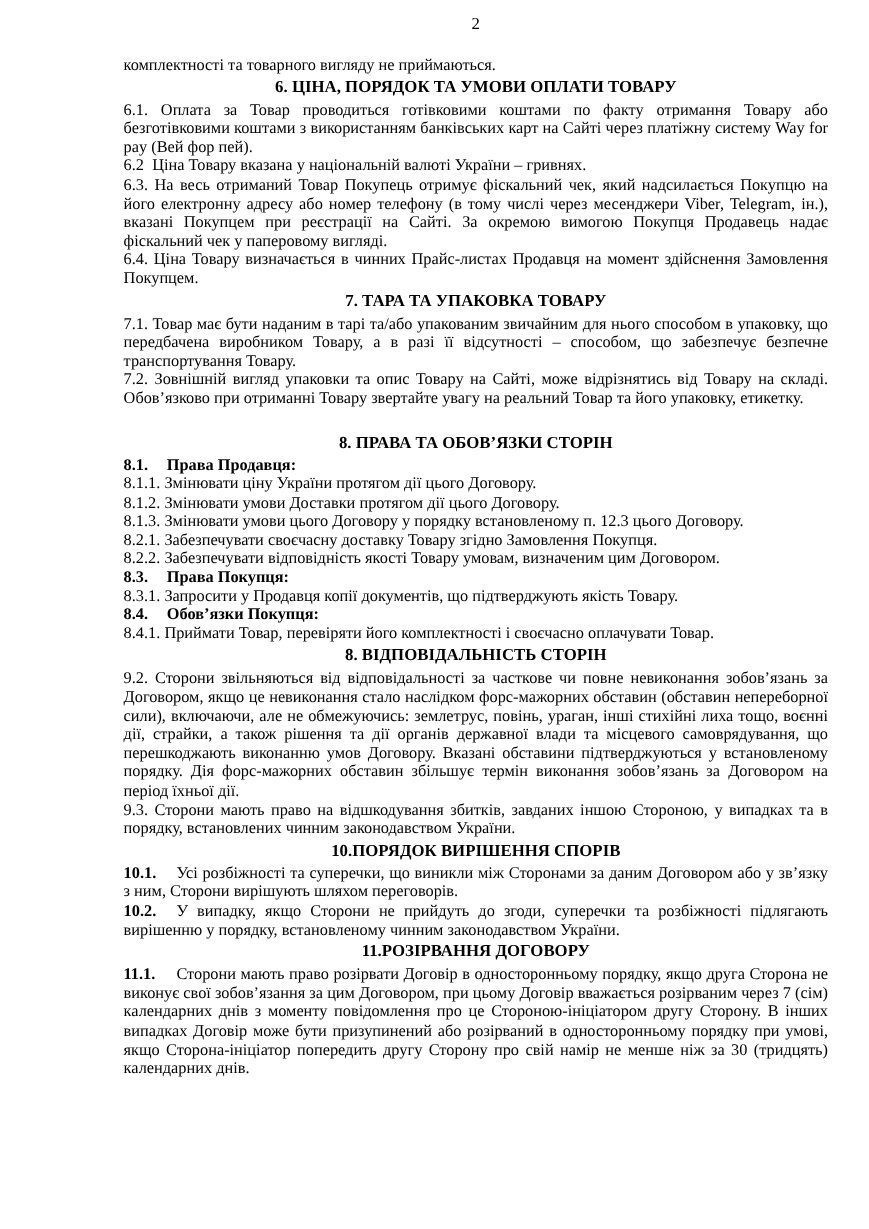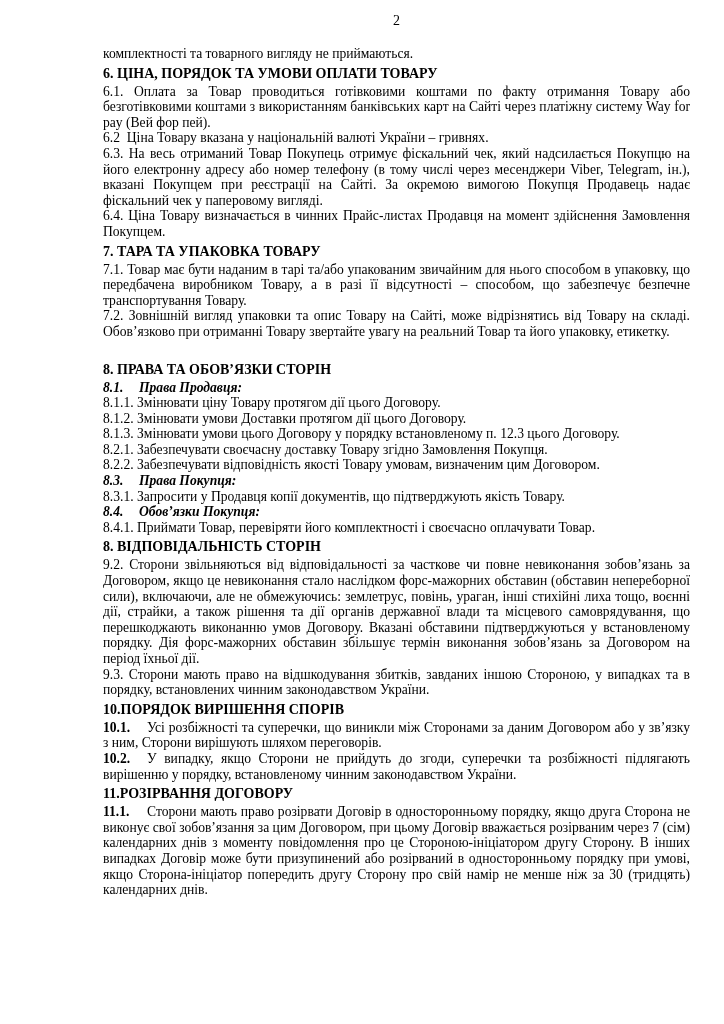--- a/index.html
+++ b/index.html
@@ -29,32 +29,31 @@
     width: 587px;
   }
   .para {
     margin: 0;
     font-size: 13.6px;
     line-height: 15.6px;
     text-align: justify;
   }
   .heading {
     font-weight: bold;
-    text-align: left;
+    text-align: center;
     font-size: 14px;
     line-height: 16px;
     margin: 4px 0 2px 0;
   }
   .heading.extra {
     margin-top: 22px;
   }
   .bold-item {
     font-weight: bold;
     text-align: left;
-    font-style: italic;
   }
   .bold-item .num {
     display: inline-block;
     min-width: 36px;
   }
   .num-tab {
     display: inline-block;
     min-width: 44px;
     font-weight: bold;
   }
@@ -69,21 +68,21 @@
       <div class="heading">6.  ЦІНА, ПОРЯДОК ТА УМОВИ ОПЛАТИ ТОВАРУ</div>
       <p class="para">6.1. Оплата за Товар проводиться готівковими коштами по факту отримання Товару або безготівковими коштами з використанням банківських карт на Сайті через платіжну систему Way for pay (Вей фор пей).</p>
       <p class="para">6.2&nbsp; Ціна Товару вказана у національній валюті України – гривнях.</p>
       <p class="para">6.3. На весь отриманий Товар Покупець отримує фіскальний чек, який надсилається Покупцю на його електронну адресу або номер телефону (в тому числі через месенджери Viber, Telegram, ін.), вказані Покупцем при реєстрації на Сайті. За окремою вимогою Покупця Продавець надає фіскальний чек у паперовому вигляді.</p>
       <p class="para">6.4. Ціна Товару визначається в чинних Прайс-листах Продавця на момент здійснення Замовлення Покупцем.</p>
       <div class="heading">7.  ТАРА ТА УПАКОВКА ТОВАРУ</div>
       <p class="para">7.1. Товар має бути наданим в тарі та/або упакованим звичайним для нього способом в упаковку, що передбачена виробником Товару, а в разі її відсутності – способом, що забезпечує безпечне транспортування Товару.</p>
       <p class="para">7.2. Зовнішній вигляд упаковки та опис Товару на Сайті, може відрізнятись від Товару на складі. Обов’язково при отриманні Товару звертайте увагу на реальний Товар та його упаковку, етикетку.</p>
       <div class="heading extra">8.  ПРАВА ТА ОБОВ’ЯЗКИ СТОРІН</div>
       <p class="para bold-item"><span class="num">8.1.</span><span>Права Продавця:</span></p>
-      <p class="para">8.1.1. Змінювати ціну Товару протягом дії цього Договору.</p>
+      <p class="para">8.1.1. Змінювати ціну України протягом дії цього Договору.</p>
       <p class="para">8.1.2. Змінювати умови Доставки протягом дії цього Договору.</p>
       <p class="para">8.1.3. Змінювати умови цього Договору у порядку встановленому п. 12.3 цього Договору.</p>
       <p class="para">8.2.1. Забезпечувати своєчасну доставку Товару згідно Замовлення Покупця.</p>
       <p class="para">8.2.2. Забезпечувати відповідність якості Товару умовам, визначеним цим Договором.</p>
       <p class="para bold-item"><span class="num">8.3.</span><span>Права Покупця:</span></p>
       <p class="para">8.3.1. Запросити у Продавця копії документів, що підтверджують якість Товару.</p>
       <p class="para bold-item"><span class="num">8.4.</span><span>Обов’язки Покупця:</span></p>
       <p class="para">8.4.1. Приймати Товар, перевіряти його комплектності і своєчасно оплачувати Товар.</p>
       <div class="heading">8.  ВІДПОВІДАЛЬНІСТЬ СТОРІН</div>
       <p class="para">9.2. Сторони звільняються від відповідальності за часткове чи повне невиконання зобов’язань за Договором, якщо це невиконання стало наслідком форс-мажорних обставин (обставин непереборної сили), включаючи, але не обмежуючись: землетрус, повінь, ураган, інші стихійні лиха тощо, воєнні дії, страйки, а також рішення та дії органів державної влади та місцевого самоврядування, що перешкоджають виконанню умов Договору. Вказані обставини підтверджуються у встановленому порядку. Дія форс-мажорних обставин збільшує термін виконання зобов’язань за Договором на період їхньої дії.</p>

